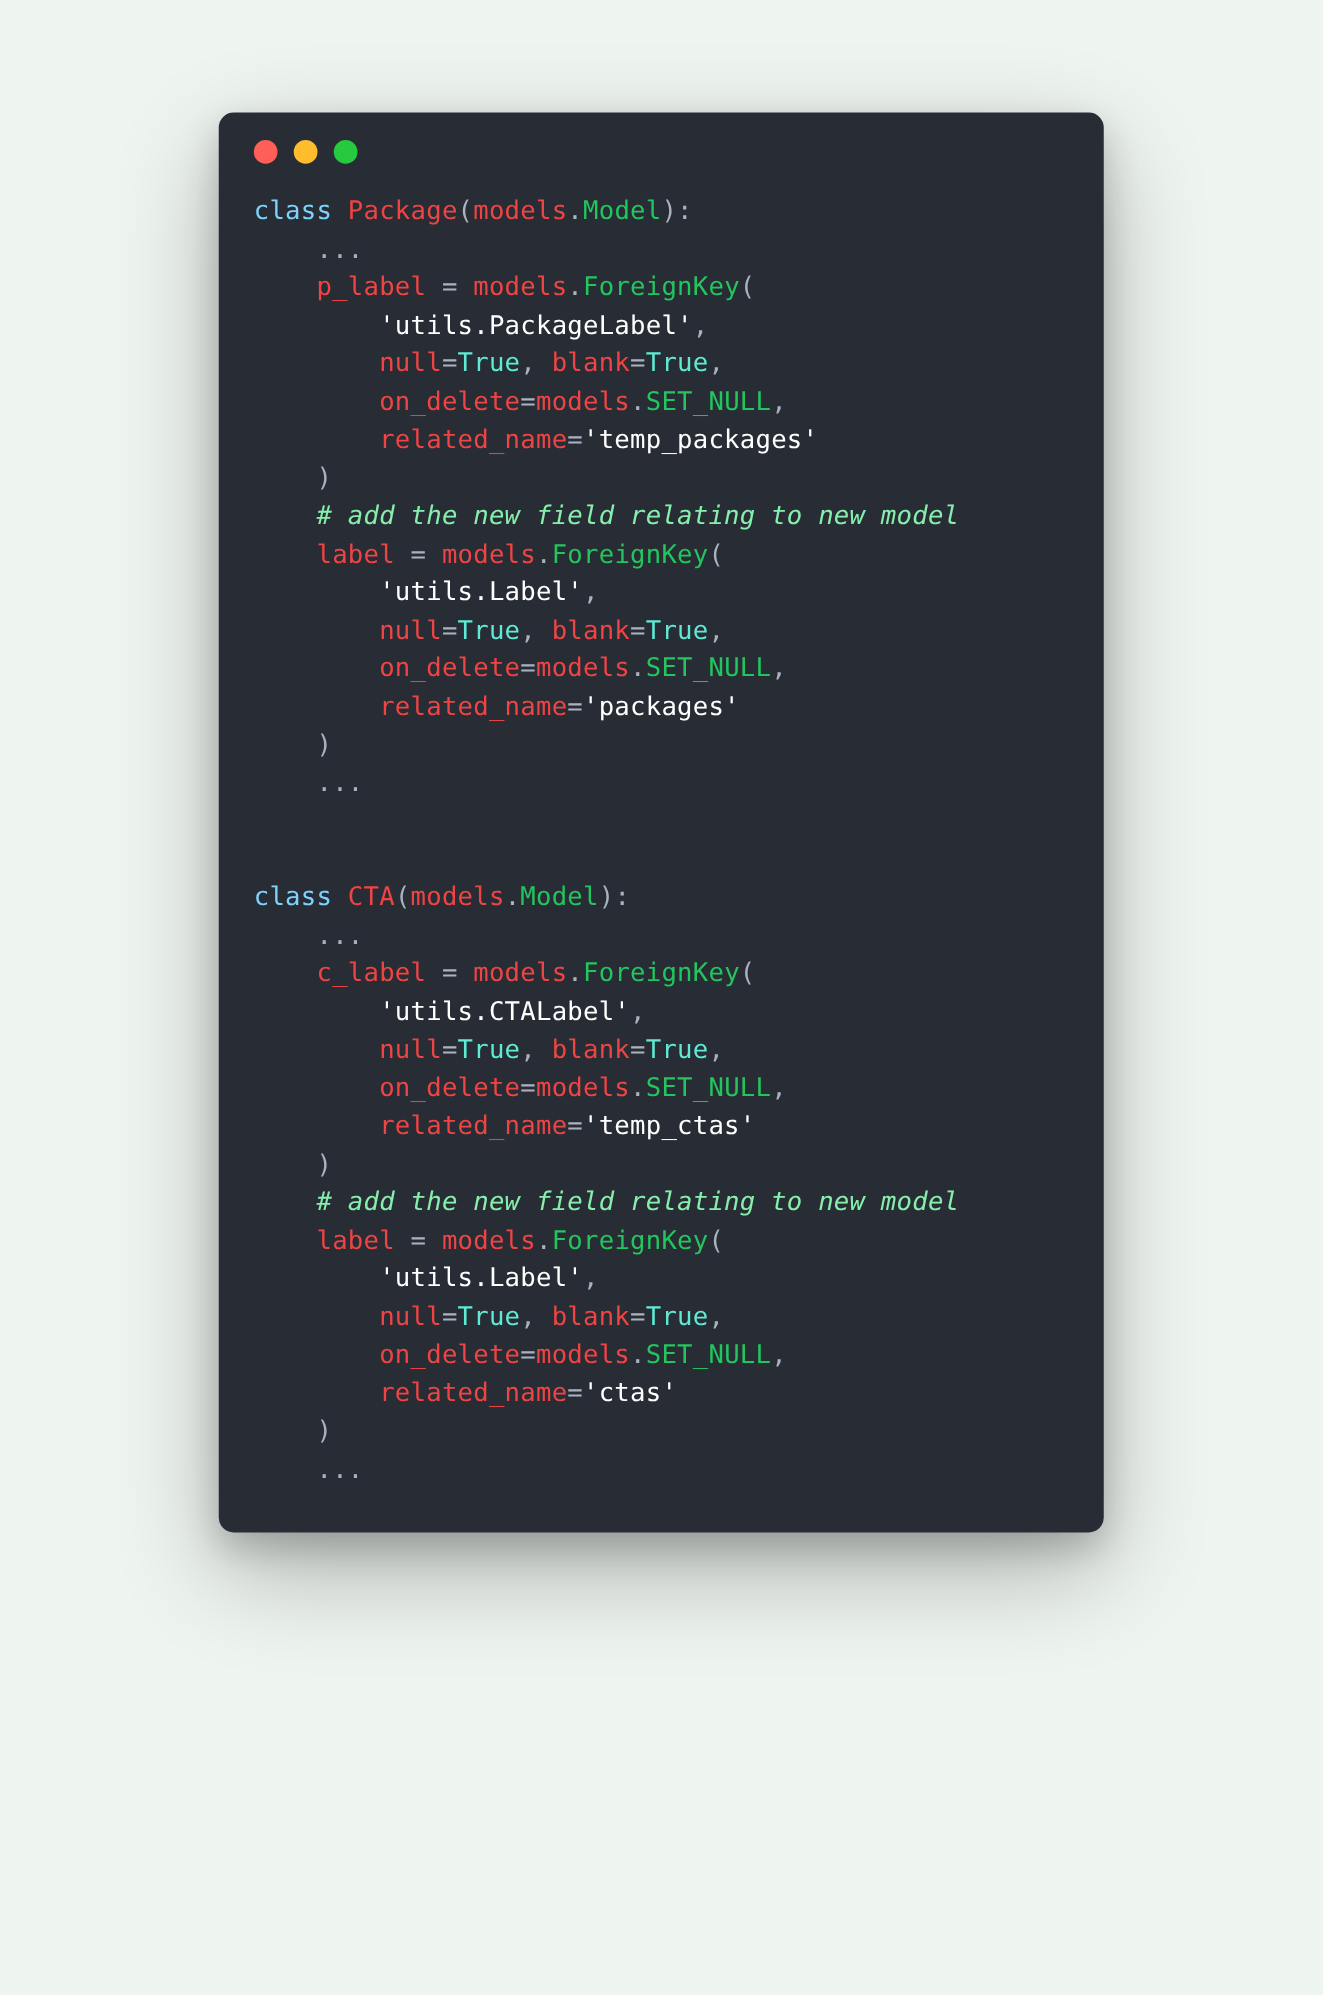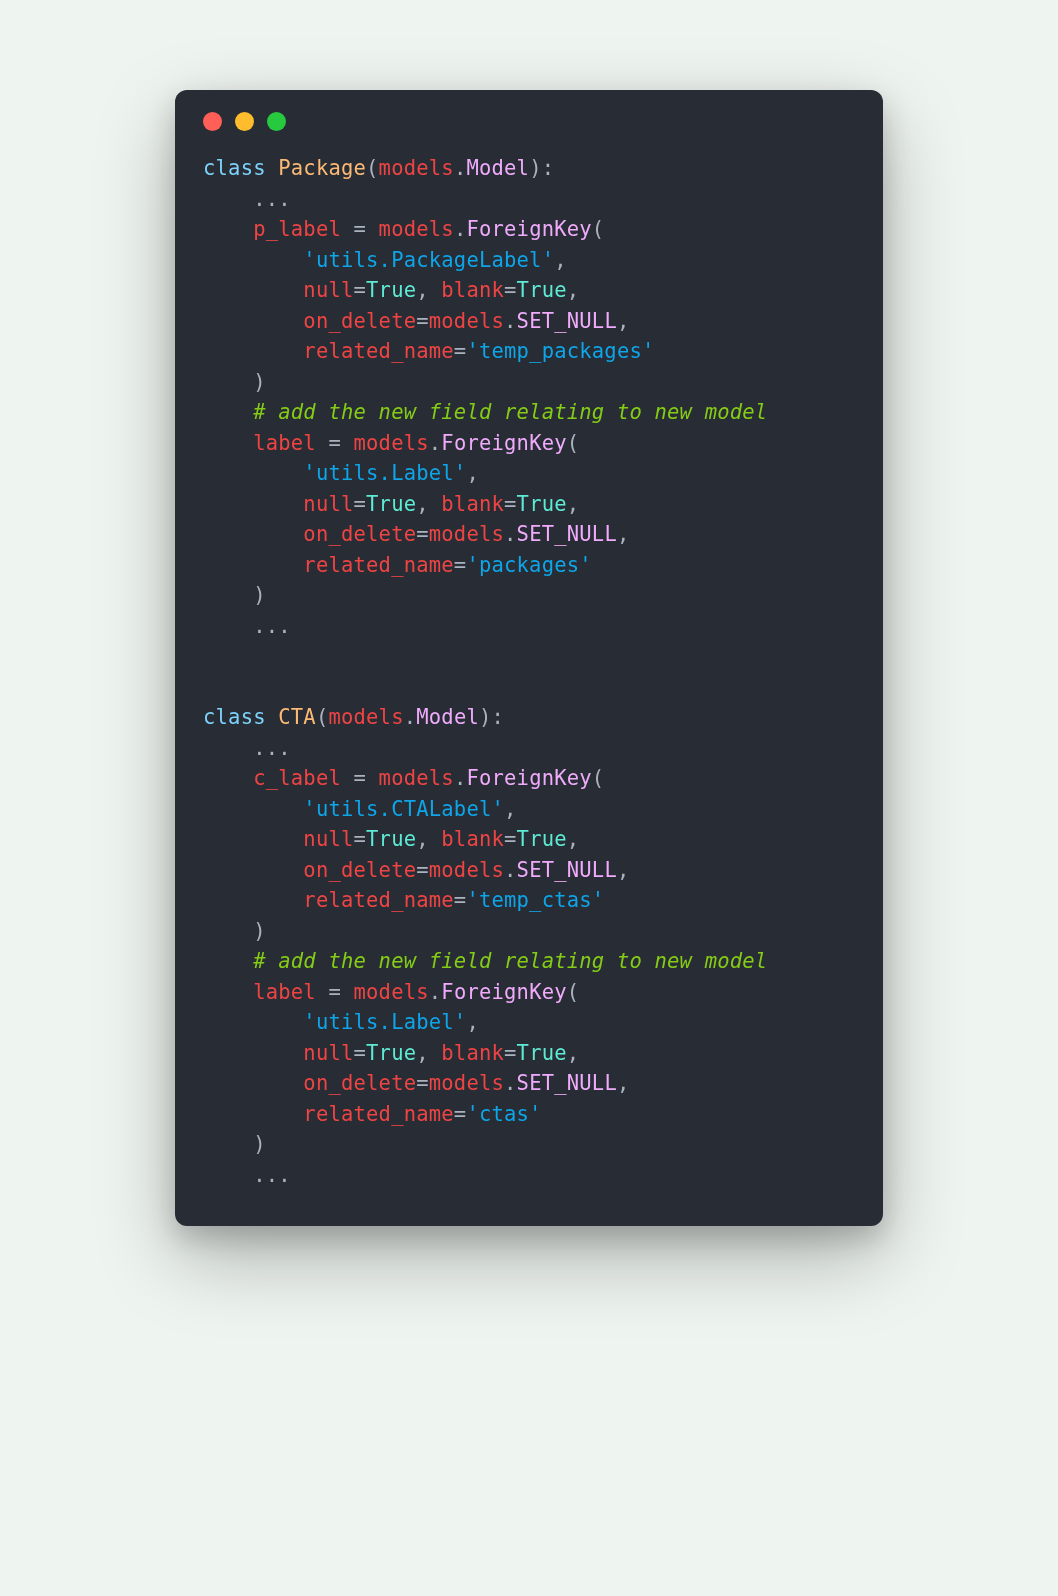--- a/index.html
+++ b/index.html
@@ -43,26 +43,26 @@
     font-size: 20.5px;
     line-height: 30.5px;
     white-space: pre;
     color: #abb2bf;
     letter-spacing: 0.2px;
     font-weight: 500;
   }
   
   .tok-punct   { color: #abb2bf; }
   .tok-kw      { color: #7dd3fc; } 
-  .tok-class   { color: #fdba74; } 
-  .tok-call    { color: #f0abfc; } 
+  .tok-class   { color: #ef4444; } 
+  .tok-call    { color: #22c55e; } 
   .tok-var     { color: #ef4444; } 
-  .tok-str     { color: #0ea5e9; }
+  .tok-str     { color: #ffffff; }
   .tok-bool    { color: #5eead4; }
-  .tok-com     { color: #84cc16; font-style: italic; }
+  .tok-com     { color: #86efac; font-style: italic; }
 </style>
 </head>
 <body>
 
 <div class="window">
 
   <div class="titlebar">
     <span class="dot dot-red"></span>
     <span class="dot dot-yellow"></span>
     <span class="dot dot-green"></span>

